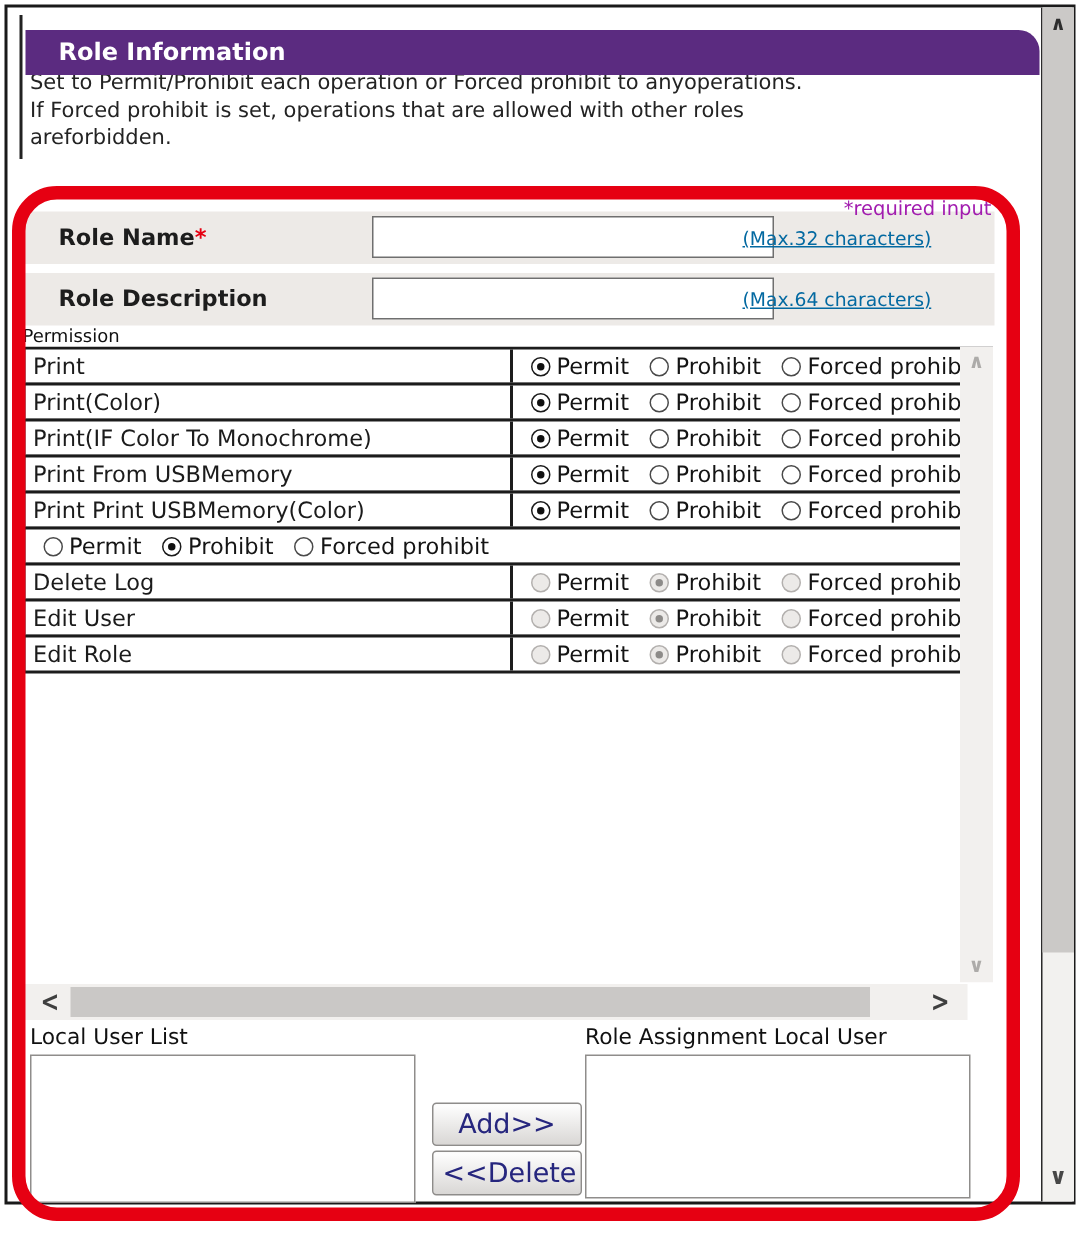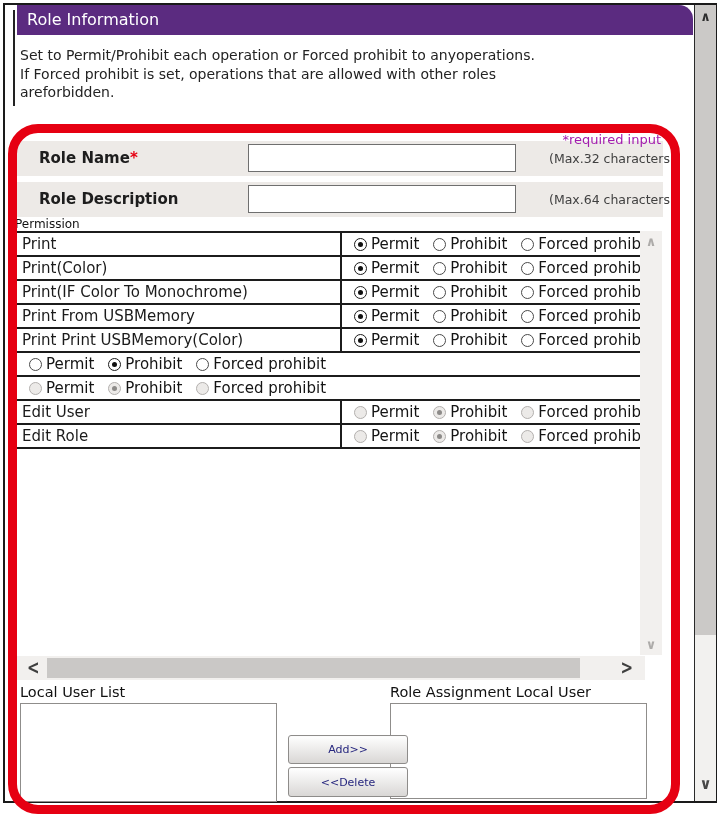--- a/index.html
+++ b/index.html
@@ -4,24 +4,24 @@
 <style>
   html,body { margin:0; padding:0; background:#fff; }
   .page { position:relative; width:720px; height:827px; background:#fff;
           font-family:"DejaVu Sans", sans-serif; overflow:hidden; color:#1b1b1b; }
 
   
   .frame { position:absolute; left:3px; top:3px; width:714px; height:800px;
            border:2px solid #1a1a1a; box-sizing:border-box; background:#fff; }
 
   
-  .hdr { position:absolute; left:17px; top:5px; width:676px; height:30px;
+  .hdr { position:absolute; left:17px; top:20px; width:676px; height:30px;
          background:#5b2b80; border-top-right-radius:14px;
-         color:#fff; font-weight:normal; font-size:16px; line-height:30px;
-         padding-left:10px; box-sizing:border-box; z-index:2; }
+         color:#fff; font-weight:bold; font-size:16px; line-height:30px;
+         padding-left:22px; box-sizing:border-box; z-index:2; }
   .tick { position:absolute; left:13px; top:10px; width:2px; height:96px; background:#222; }
 
   .desc { position:absolute; left:20px; top:46px; font-size:14px; color:#232323;
           line-height:18.5px; width:640px; }
 
   
   .red-ring { position:absolute; left:8px; top:124px; width:672px; height:690px;
               border:9px solid #e60012; border-radius:30px; box-sizing:border-box;
               pointer-events:none; z-index:50; background:transparent; }
 
@@ -30,22 +30,22 @@
 
   
   .frow { position:absolute; left:15px; width:648px; height:35px; background:#edeae7; }
   .frow.r1 { top:141px; } .frow.r2 { top:182px; }
   .frow .lbl { position:absolute; left:24px; top:0; line-height:35px;
                font-weight:bold; font-size:15px; color:#1d1d1d; }
   .star { color:#e60012; }
   .frow input { position:absolute; left:233px; top:3px; width:268px; height:28px;
                 border:1px solid #6f6f6f; box-sizing:border-box; font-size:14px;
                 padding:2px 4px; background:#fff; font-family:inherit; }
-  .frow .max { position:absolute; left:534px; top:0; line-height:35px;
-               font-size:12.5px; color:#404040; white-space:nowrap; }
+  .frow .max { position:absolute; left:480px; top:0; line-height:35px;
+               font-size:12.5px; color:#0369a1; white-space:nowrap;text-decoration:underline; }
 
   .perm-label { position:absolute; left:15px; top:217px; font-size:12px; color:#111; }
 
   
   .pane { position:absolute; left:15px; top:231px; width:647px; height:424px;
           background:#fff; overflow:hidden; }
   .rows { position:absolute; left:0; top:0; width:700px; }
   .prow { height:26px; border:2px solid #1c1c1c; margin-top:-2px; display:flex;
           background:#fff; width:700px; box-sizing:border-box; }
   .prow:first-child { margin-top:0; }
@@ -76,24 +76,24 @@
   .hsb .thumb { position:absolute; left:32px; top:2px; width:533px; height:20px; background:#cac8c6; }
 
   
   .list-lbl { position:absolute; top:684px; font-size:14.5px; color:#111; }
   .ll1 { left:20px; } .ll2 { left:390px; }
   .listbox { position:absolute; top:703px; width:257px; background:#fff;
              border:1px solid #8f8d8b; box-sizing:border-box; overflow:hidden;
              font-size:13px; }
   .lb1 { left:20px; height:99px; } .lb2 { left:390px; height:96px; }
 
-  .xfer { position:absolute; left:288px; width:120px; height:29px;
+  .xfer { position:absolute; left:288px; width:100px; height:29px;
           border:1px solid #8e8c8a; border-radius:3px;
           background:linear-gradient(#ffffff,#d9d7d5); color:#26267e;
-          font-size:11px; font-family:inherit; box-shadow:inset 0 1px 0 #fbfbfb; }
+          font-size:18px; font-family:inherit; box-shadow:inset 0 1px 0 #fbfbfb; }
   .badd { top:735px; } .bdel { top:767px; height:30px; }
 
   
   .msb { position:absolute; left:694px; top:5px; width:22px; height:796px;
          background:#f2f1ef; border-left:1px solid #2a2a2a; box-sizing:border-box; z-index:4; }
   .msb .thumb { position:absolute; left:0; top:0; width:100%; height:630px; background:#cbc9c7; }
   .msb .up { position:absolute; top:4px; left:0; width:100%; text-align:center;
              color:#2e2e2e; font-weight:bold; font-size:13px; }
   .msb .dn { position:absolute; bottom:8px; left:0; width:100%; text-align:center;
              color:#474747; font-weight:bold; font-size:15px; }
@@ -227,20 +227,21 @@
               <span class="dot"></span>
             </span>
             <span class="optlbl">Prohibit</span>
             <span class="radio">
               <span class="dot"></span>
             </span>
             <span class="optlbl">Forced prohibit</span>
           </div>
         </div>
         <div class="prow">
+          <div class="pname">Delete Log</div>
           <div class="popts">
             <span class="radio dis">
               <span class="dot"></span>
             </span>
             <span class="optlbl">Permit</span>
             <span class="radio sel dis">
               <span class="dot"></span>
             </span>
             <span class="optlbl">Prohibit</span>
             <span class="radio dis">

